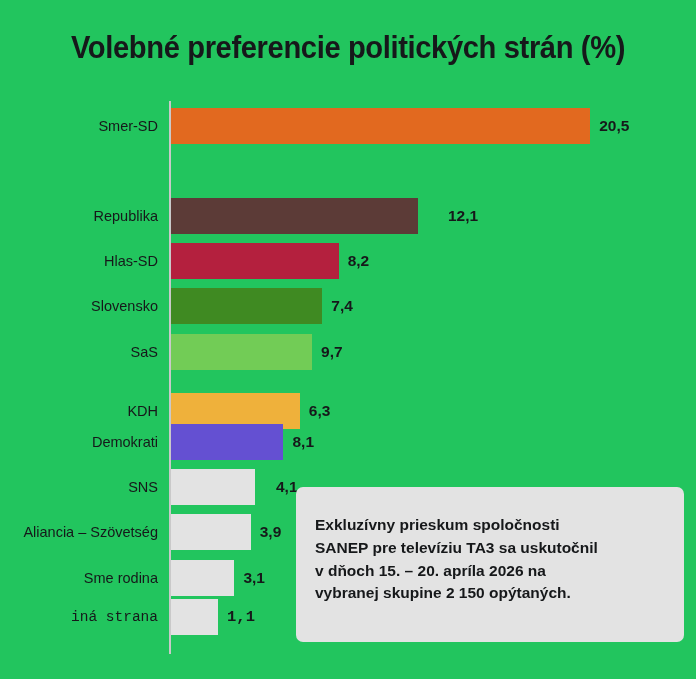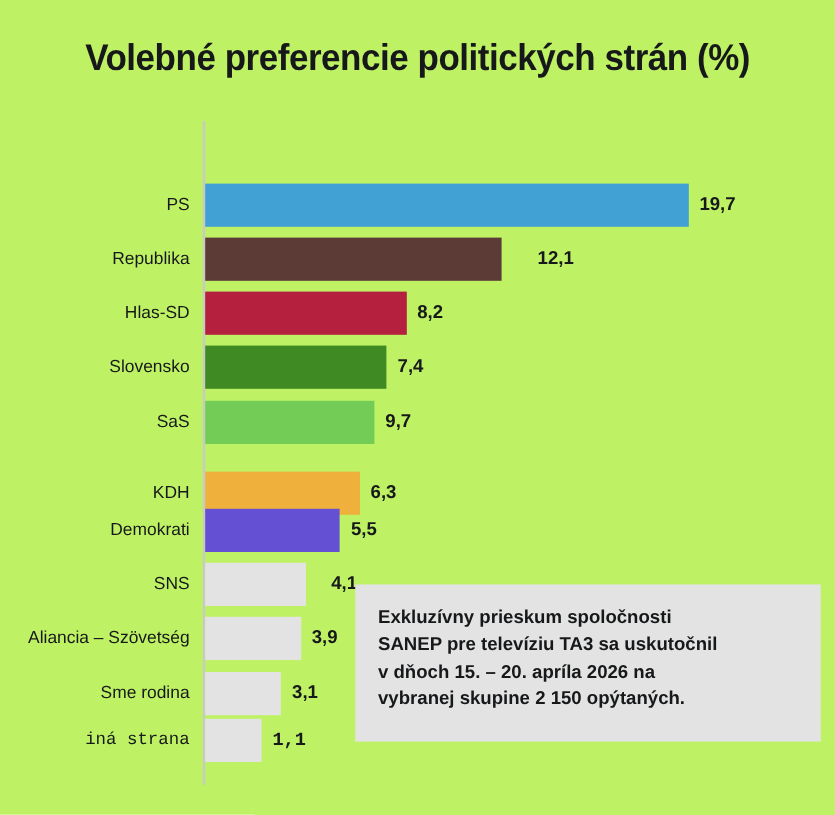--- a/index.html
+++ b/index.html
@@ -11,21 +11,21 @@
     height: 679px;
     background: #ffffff;
     font-family: "Liberation Sans", sans-serif;
     overflow: hidden;
     position: relative;
   }
 
   #chart-root {
     position: absolute;
     inset: 0;
-    background: #bef264;
+    background: #22c55e;
   }
 
   
   #chart-title {
     position: absolute;
     left: 0;
     right: 0;
     top: 30px;
     text-align: center;
     font-size: 31px;
@@ -90,47 +90,48 @@
     color: #16181a;
     white-space: nowrap;
   }
 
   
   #annotation-box {
     position: absolute;
     left: 296px;
     top: 487px;
     width: 388px;
-    height: 131px;
+    height: 155px;
     background: #e3e3e3;
     box-sizing: border-box;
-    padding: 17px 16px 0 19px;
+    padding: 27px 16px 0 19px;
+    border-radius: 7px;
   }
   #annotation-text {
     font-size: 15.5px;
     font-weight: bold;
     color: #16181a;
     line-height: 1.47;
     white-space: pre-line;
   }
 </style>
 </head>
 <body>
 
 <div id="chart-root">
 
   <div id="chart-title">Volebné preferencie politických strán (%)</div>
 
   <div id="plot-area">
     <div id="axis-line"></div>
 
-      <div class="bar-row" style="top: 47.2px;">
-        <div class="cat-label">PS</div>
-        <div class="bar" style="width: 402.865px; background: rgb(65, 160, 212);"></div>
-        <div class="val-label" style="left: 582.865px;">19,7</div>
+  <div class="bar-row" style="top: 2px;">
+        <div class="cat-label">Smer-SD</div>
+        <div class="bar" style="width: 419.225px; background: rgb(226, 105, 31);"></div>
+        <div class="val-label" style="left: 599.225px;">20,5</div>
       </div>
       <div class="bar-row" style="top: 92.4px;">
         <div class="cat-label">Republika</div>
         <div class="bar" style="width: 247.445px; background: rgb(92, 59, 55);"></div>
         <div class="val-label" style="left: 448px;">12,1</div>
       </div>
       <div class="bar-row" style="top: 137.6px;">
         <div class="cat-label">Hlas-SD</div>
         <div class="bar" style="width: 167.69px; background: rgb(180, 32, 62);"></div>
         <div class="val-label" style="left: 347.69px;">8,2</div>
@@ -146,21 +147,21 @@
         <div class="val-label" style="left: 321.105px;">9,7</div>
       </div>
       <div class="bar-row" style="top: 287px;">
         <div class="cat-label">KDH</div>
         <div class="bar" style="width: 128.835px; background: rgb(239, 177, 59);"></div>
         <div class="val-label" style="left: 308.835px;">6,3</div>
       </div>
       <div class="bar-row" style="top: 318.4px;">
         <div class="cat-label">Demokrati</div>
         <div class="bar" style="width: 112.475px; background: rgb(100, 80, 210);"></div>
-        <div class="val-label" style="left: 292.475px;">5,5</div>
+        <div class="val-label" style="left: 292.475px;">8,1</div>
       </div>
       <div class="bar-row" style="top: 363.6px;">
         <div class="cat-label">SNS</div>
         <div class="bar" style="width: 83.845px; background: rgb(227, 227, 227);"></div>
         <div class="val-label" style="left: 276px;">4,1</div>
       </div>
       <div class="bar-row" style="top: 408.8px;">
         <div class="cat-label">Aliancia – Szövetség</div>
         <div class="bar" style="width: 79.755px; background: rgb(227, 227, 227);"></div>
         <div class="val-label" style="left: 259.755px;">3,9</div>

